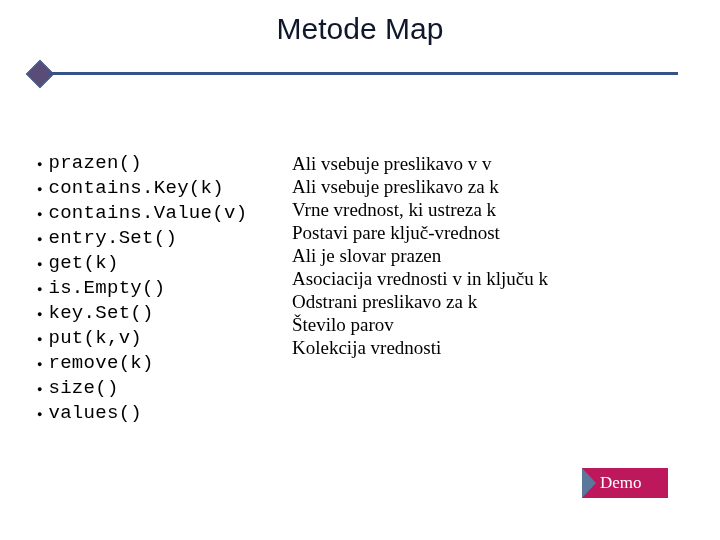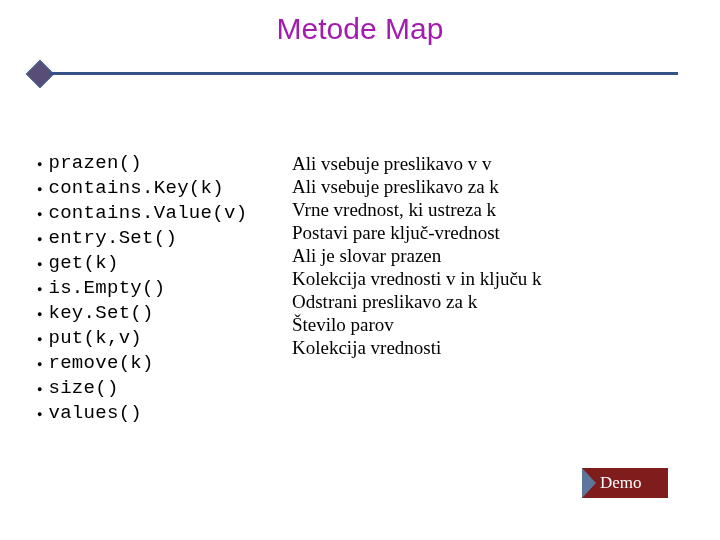--- a/index.html
+++ b/index.html
@@ -7,21 +7,21 @@
     .slide { position: relative; width: 720px; height: 540px; }
 
     .title {
       position: absolute;
       top: 12px;
       left: 0;
       width: 100%;
       text-align: center;
       font-family: Arial, sans-serif;
       font-size: 30px;
-      color: #a21caf;
+      color: #0f172a;
       font-weight: 400;
     }
 
     .divider-wrap {
       position: absolute;
       top: 62px;
       left: 30px;
       width: 648px;
       height: 24px;
     }
@@ -84,21 +84,21 @@
       color: #000;
       line-height: 23px;
     }
 
     .demo-box {
       position: absolute;
       right: 52px;
       bottom: 42px;
       width: 86px;
       height: 30px;
-      background: #7f1d1d;
+      background: #be185d;
       display: flex;
       align-items: center;
       padding-left: 18px;
     }
     .demo-box .chevron {
       position: absolute;
       left: -14px;
       top: 0;
       width: 0;
       height: 0;
@@ -181,21 +181,21 @@
           <span class="bullet">●</span>
           <span class="method">values()</span>
         </div>
     </div>
     <div class="right-col">
       <div class="desc-row">Ali vsebuje preslikavo v  v</div>
       <div class="desc-row">Ali vsebuje preslikavo za k</div>
       <div class="desc-row">Vrne vrednost, ki ustreza k</div>
       <div class="desc-row">Postavi pare ključ-vrednost</div>
       <div class="desc-row">Ali je slovar prazen</div>
-      <div class="desc-row">Kolekcija vrednosti v in ključu k</div>
+      <div class="desc-row">Asociacija vrednosti v in ključu k</div>
       <div class="desc-row">Odstrani preslikavo za k</div>
       <div class="desc-row">Število parov</div>
       <div class="desc-row">Kolekcija vrednosti</div>
     </div>
   </div>
 
   <div class="demo-box">
     <div class="chevron"></div>
     <div class="chevron-inner"></div>
     <span class="demo-label">Demo</span>

